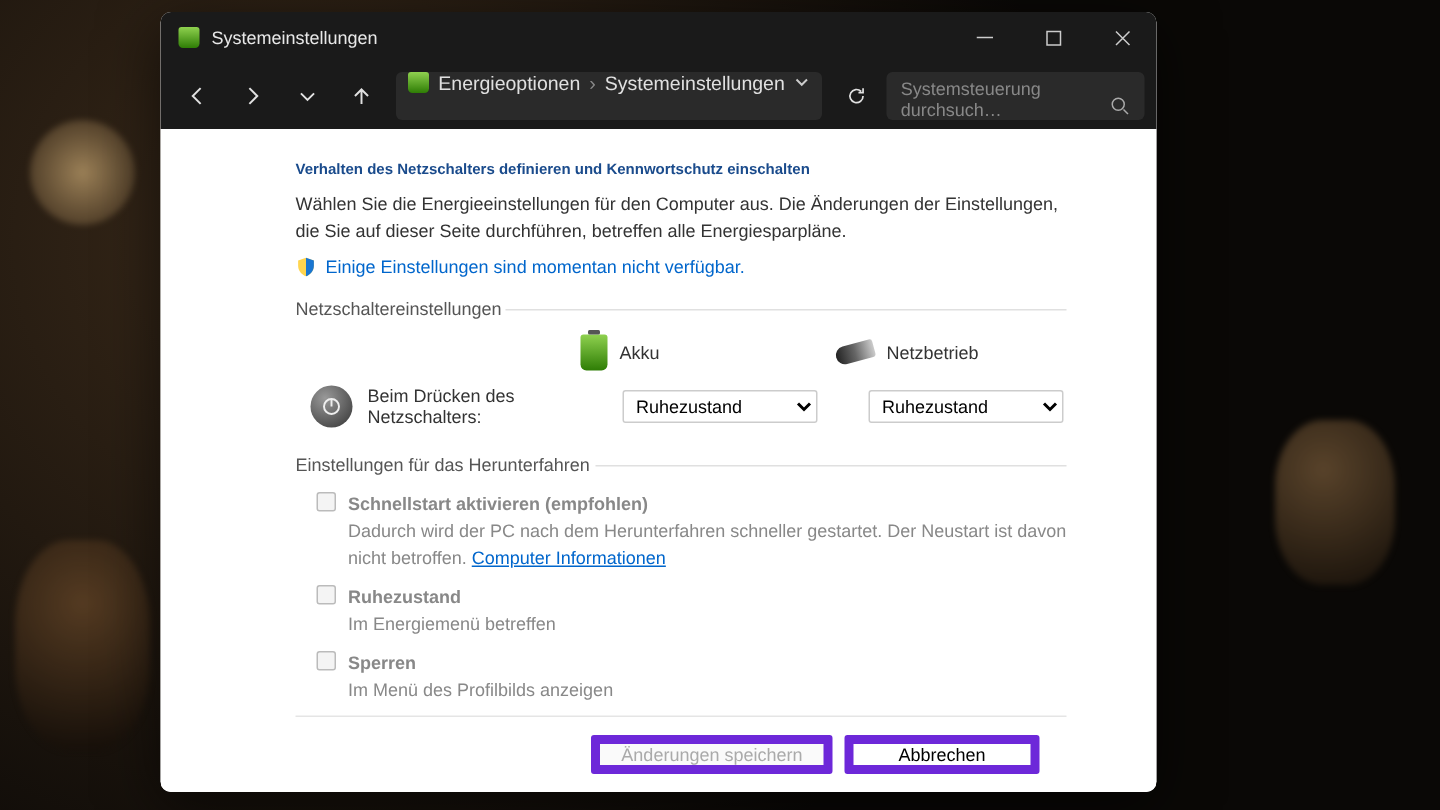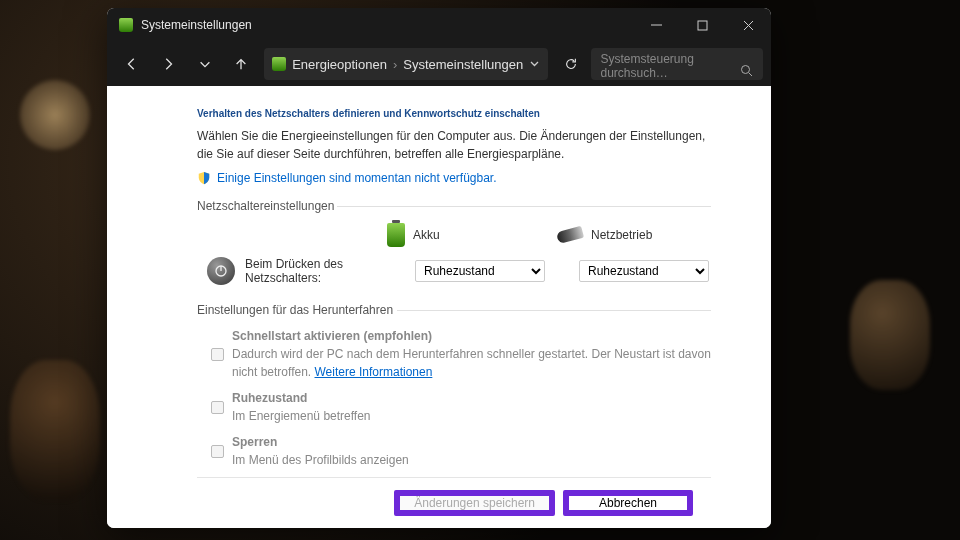--- a/index.html
+++ b/index.html
@@ -8,21 +8,21 @@
 .deco{position:absolute;border-radius:50%;filter:blur(2px);opacity:.7}
 .window{position:absolute;left:107px;top:8px;width:664px;height:520px;background:#fff;border-radius:7px;box-shadow:0 10px 40px rgba(0,0,0,.6);overflow:hidden;display:flex;flex-direction:column}
 .titlebar{height:34px;background:#1a1a1a;display:flex;align-items:center;color:#e8e8e8;font-size:12px}
 .titlebar .ticon{width:14px;height:14px;margin:0 8px 0 12px;background:linear-gradient(180deg,#8fd14f,#2e7d05);border-radius:2px 2px 3px 3px}
 .titlebar .spacer{flex:1}
 .winbtn{width:46px;height:34px;display:flex;align-items:center;justify-content:center;color:#ccc}
 .winbtn svg{width:11px;height:11px}
 .toolbar{height:44px;background:#1a1a1a;display:flex;align-items:center;gap:2px;padding:0 8px}
 .navbtn{width:36px;height:32px;display:flex;align-items:center;justify-content:center;color:#e0e0e0;border-radius:4px}
 .navbtn svg{width:14px;height:14px}
-.addr{flex:1;height:32px;background:#2a2a2a;border-radius:4px;display:flex;align-items:center;padding:0 8px;color:#e0e0e0;font-size:13px;margin:0 4px;gap:6px}
+.addr{flex:1;height:32px;background:#2a2a2a;border-radius:4px;display:flex;align-items:flex-start;padding:0 8px;color:#e0e0e0;font-size:13px;margin:0 4px;gap:6px}
 .addr .aicon{width:14px;height:14px;background:linear-gradient(180deg,#8fd14f,#2e7d05);border-radius:2px 2px 3px 3px}
 .addr .sep{color:#888}
 .addr .dd{margin-left:auto}
 .search{width:180px;height:32px;background:#2a2a2a;border-radius:4px;display:flex;align-items:flex-end;padding:0 10px;color:#888;font-size:12px}
 .search .sicon{margin-left:auto}
 .content{flex:1;background:#fff;padding:22px 60px 0 90px;font-size:12px;color:#333;overflow:hidden;display:flex;flex-direction:column}
 h1{font-size:10px;font-weight:700;color:#1a4b8c;margin-bottom:8px}
 .intro{line-height:1.5;margin-bottom:8px}
 .admin-link{display:flex;align-items:center;gap:6px;margin-bottom:14px}
 .shield{width:14px;height:14px}
@@ -35,21 +35,21 @@
 .col{display:flex;align-items:center;gap:8px;width:140px}
 .battery{width:18px;height:24px;background:linear-gradient(180deg,#8fd14f,#2e7d05);border-radius:2px 2px 4px 4px;position:relative}
 .battery::before{content:"";position:absolute;top:-3px;left:5px;width:8px;height:3px;background:#555;border-radius:1px}
 .plug{width:26px;height:12px;background:linear-gradient(90deg,#222,#666,#ccc);border-radius:6px 2px 2px 6px;transform:rotate(-15deg)}
 .row{display:flex;align-items:center;gap:10px;margin-left:10px}
 .pwrbtn{width:28px;height:28px;border-radius:50%;background:radial-gradient(circle at 35% 30%,#999,#333);display:flex;align-items:center;justify-content:center}
 .pwrbtn svg{width:14px;height:14px}
 .row-label{width:160px}
 select{width:130px;height:22px;font-size:12px;border:1px solid #ccc;border-radius:2px;background:#fff;padding:0 4px}
 .shutdown-opts{margin-left:14px}
-.opt{display:flex;align-items:center;gap:8px;margin-bottom:8px;color:#888}
+.opt{display:flex;align-items:flex-start;gap:8px;margin-bottom:8px;color:#888}
 .cb{width:13px;height:13px;border:1px solid #bbb;border-radius:2px;margin-top:1px;flex-shrink:0;background:#f4f4f4}
 .opt-body{line-height:1.5}
 .opt-title{color:#888}
 .opt a{color:#0066cc}
 .footer{margin-top:auto;border-top:1px solid #e5e5e5;padding:12px 18px;display:flex;justify-content:flex-end;gap:8px;background:#fff}
 .btn{min-width:130px;height:26px;border:6px solid #6d28d9;background:#fff;font-size:12px;border-radius:2px;padding:0 14px}
 .btn.disabled{color:#aaa;background:#fafafa}
 </style>
 </head>
 <body>
@@ -158,21 +158,21 @@
       <select><option>Ruhezustand</option></select>
       <select style="margin-left:24px"><option>Ruhezustand</option></select>
     </div>
 
     <div class="section-label s2">Einstellungen für das Herunterfahren</div>
     <div class="shutdown-opts">
       <div class="opt">
         <div class="cb"></div>
         <div class="opt-body">
           <b class="opt-title">Schnellstart aktivieren (empfohlen)</b><br>
-          <span>Dadurch wird der PC nach dem Herunterfahren schneller gestartet. Der Neustart ist davon nicht betroffen. </span><a href="#">Weitere Informationen</a>
+          <span>Dadurch wird der PC nach dem Herunterfahren schneller gestartet. Der Neustart ist davon nicht betroffen. </span><a href="#">Computer Informationen</a>
         </div>
       </div>
       <div class="opt">
         <div class="cb"></div>
         <div class="opt-body">
           <b class="opt-title">Ruhezustand</b><br>
           <span>Im Energiemenü betreffen</span>
         </div>
       </div>
       <div class="opt">

